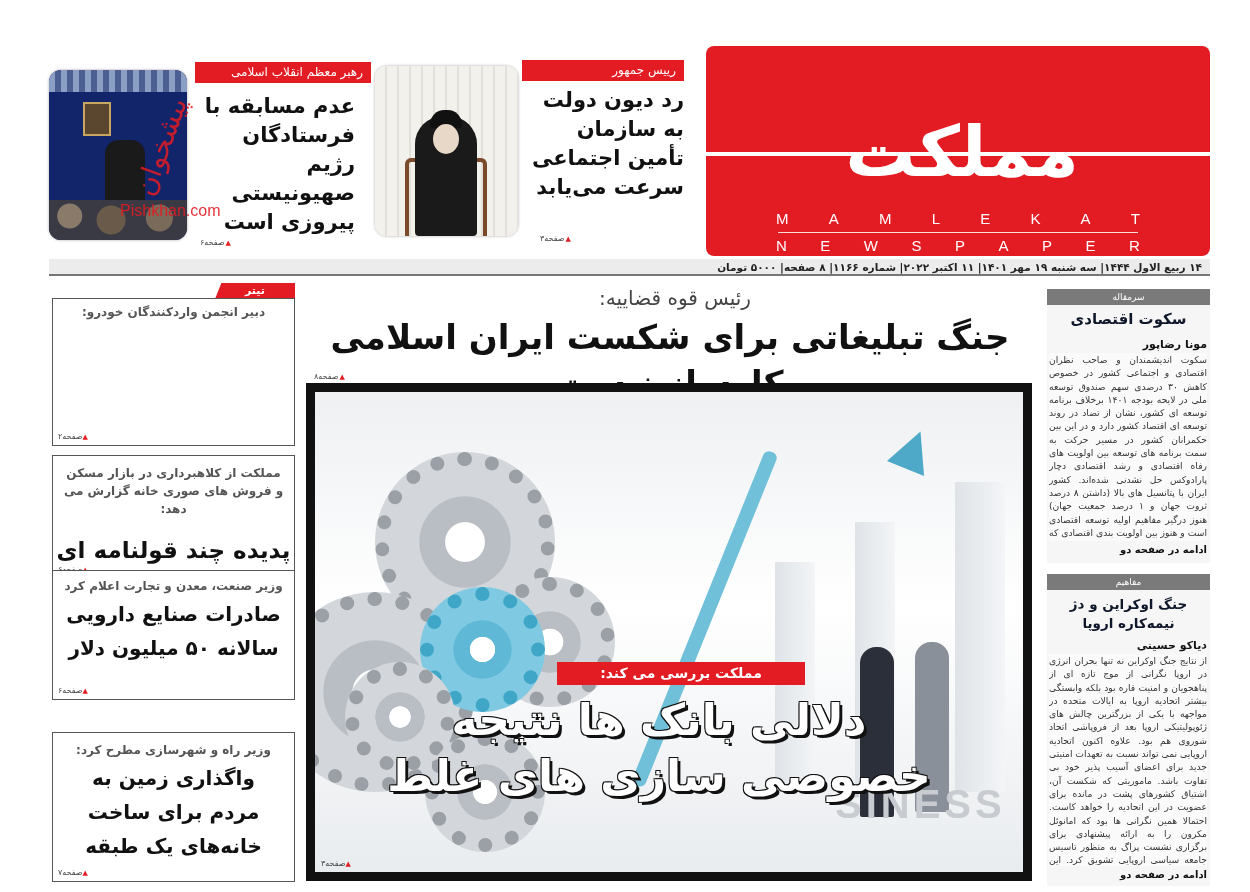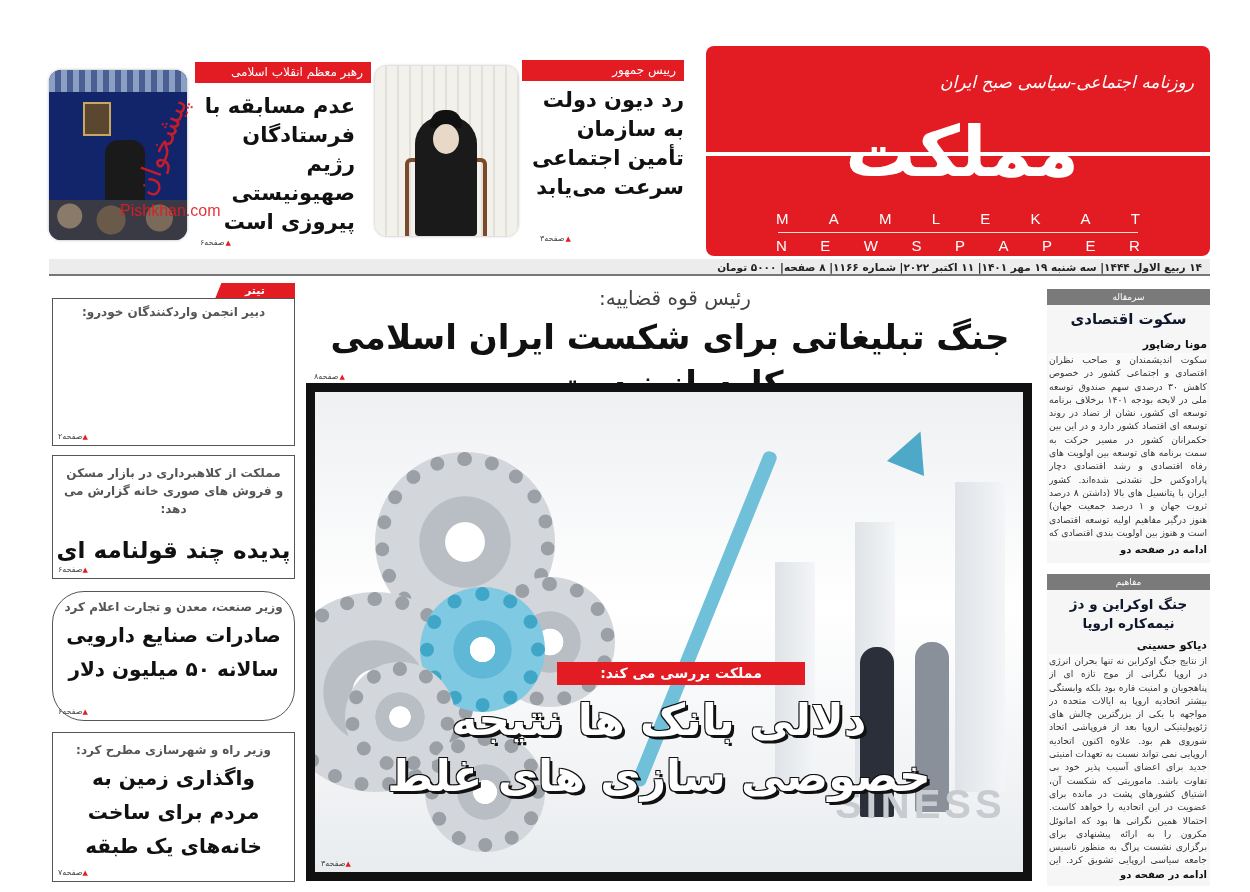--- a/index.html
+++ b/index.html
@@ -71,21 +71,20 @@
   .rcol-title { position: absolute; left: 1047px; width: 163px; text-align: center; font-weight: 900; color: #0f172a; }
   .rcol-author { position: absolute; left: 1047px; width: 160px; text-align: right; font-weight: bold; font-size: 11px; }
   .rcol-body { position: absolute; left: 1049px; width: 158px; font-size: 9.2px; line-height: 13.3px; text-align: justify; color: #333; background: #fafafa; }
   .rcol-cont { position: absolute; left: 1047px; width: 160px; text-align: right; font-weight: bold; font-size: 10px; }
   .rcol-bg { position: absolute; left: 1047px; width: 163px; background: #f6f6f6; }
 </style>
 </head>
 <body>
 
 <div class="masthead">
-  <div class="tagline">روزنامه اجتماعی-سیاسی صبح ایران</div>
   <div class="gap"></div>
   <div class="logo">مملکت</div>
   <div class="en1">
     <span>M</span>
       <span>A</span>
       <span>M</span>
       <span>L</span>
       <span>E</span>
       <span>K</span>
       <span>A</span>
@@ -135,21 +134,21 @@
   <div class="kicker" style="margin-top:4px;">دبیر انجمن واردکنندگان خودرو:</div>
   <div class="ref">صفحه۲</div>
 </div>
 
 <div class="box" style="top:455px; height:124px;">
   <div class="kicker" style="margin-top:8px;">مملکت از کلاهبرداری در بازار مسکن و فروش های صوری خانه گزارش می دهد:</div>
   <div class="title" style="font-size:23px; line-height:32px; margin-top:16px;">پدیده چند قولنامه ای</div>
   <div class="ref">صفحه۶</div>
 </div>
 
-<div class="box" style="top:591px; height:130px;border-radius:32px;">
+<div class="box" style="top:570px; height:130px;">
   <div class="kicker" style="margin-top:6px;">وزیر صنعت، معدن و تجارت اعلام کرد</div>
   <div class="title" style="font-size:20px; line-height:34px; margin-top:2px; padding:0 12px;">صادرات صنایع دارویی سالانه ۵۰ میلیون دلار</div>
   <div class="ref">صفحه۶</div>
 </div>
 
 <div class="box" style="top:732px; height:150px;">
   <div class="kicker" style="margin-top:8px;">وزیر راه و شهرسازی مطرح کرد:</div>
   <div class="title" style="font-size:20px; line-height:34px; margin-top:2px; padding:0 14px;">واگذاری زمین به مردم برای ساخت خانه‌های یک طبقه</div>
   <div class="ref">صفحه۷</div>
 </div>

